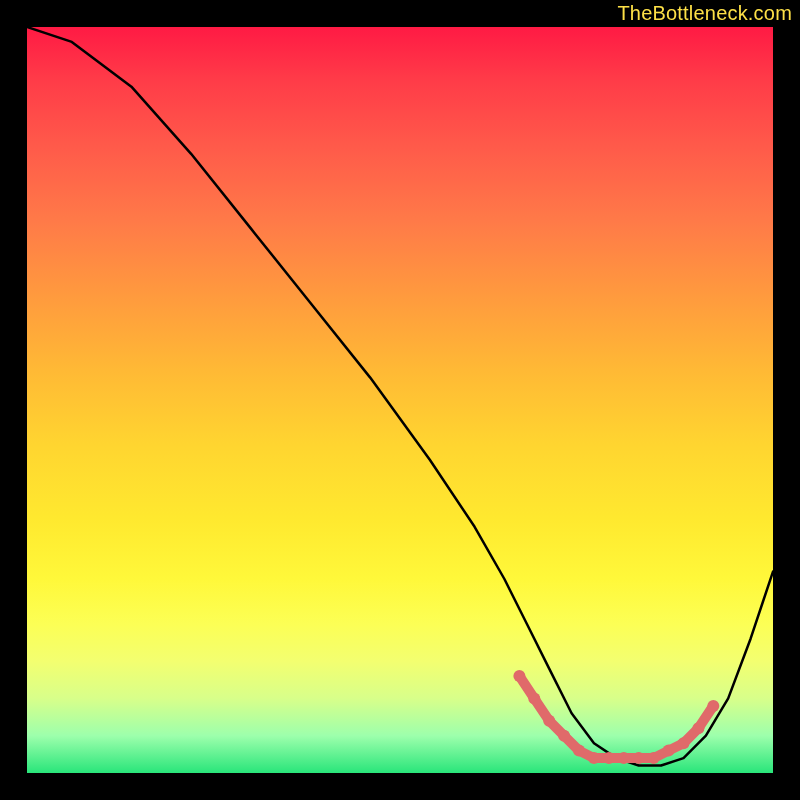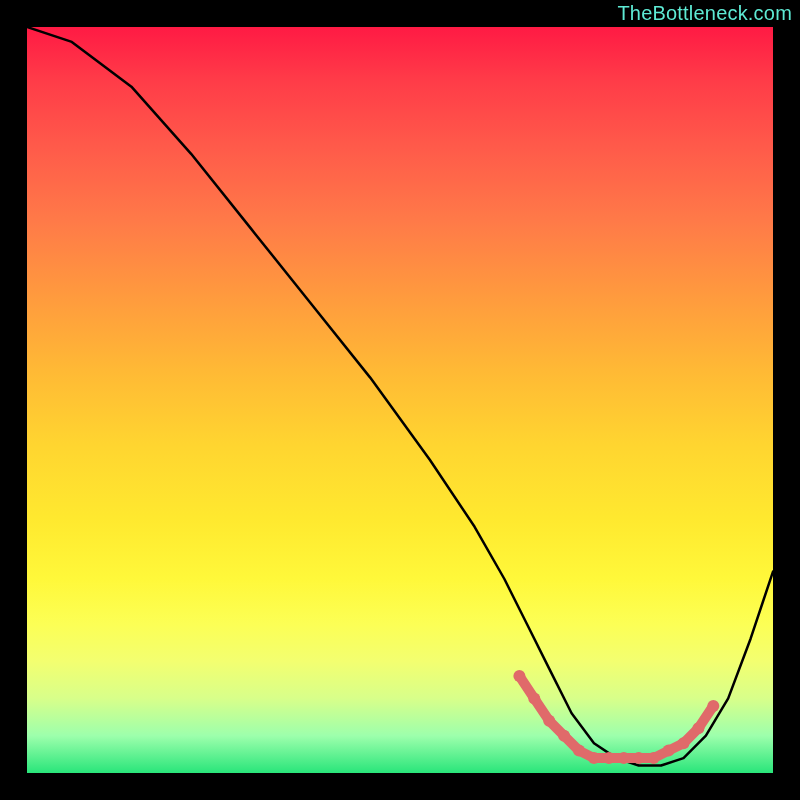--- a/index.html
+++ b/index.html
@@ -14,21 +14,21 @@
   .frame {
     position: relative;
     width: 800px;
     height: 800px;
     background: #000;
   }
   .watermark {
     position: absolute;
     top: 2px;
     right: 8px;
-    color: #5eead4;
+    color: #fde047;
     font-size: 20px;
     font-weight: 500;
     z-index: 10;
     letter-spacing: 0.2px;
   }
   .plot-area {
     position: absolute;
     left: 27px;
     top: 27px;
     width: 746px;

